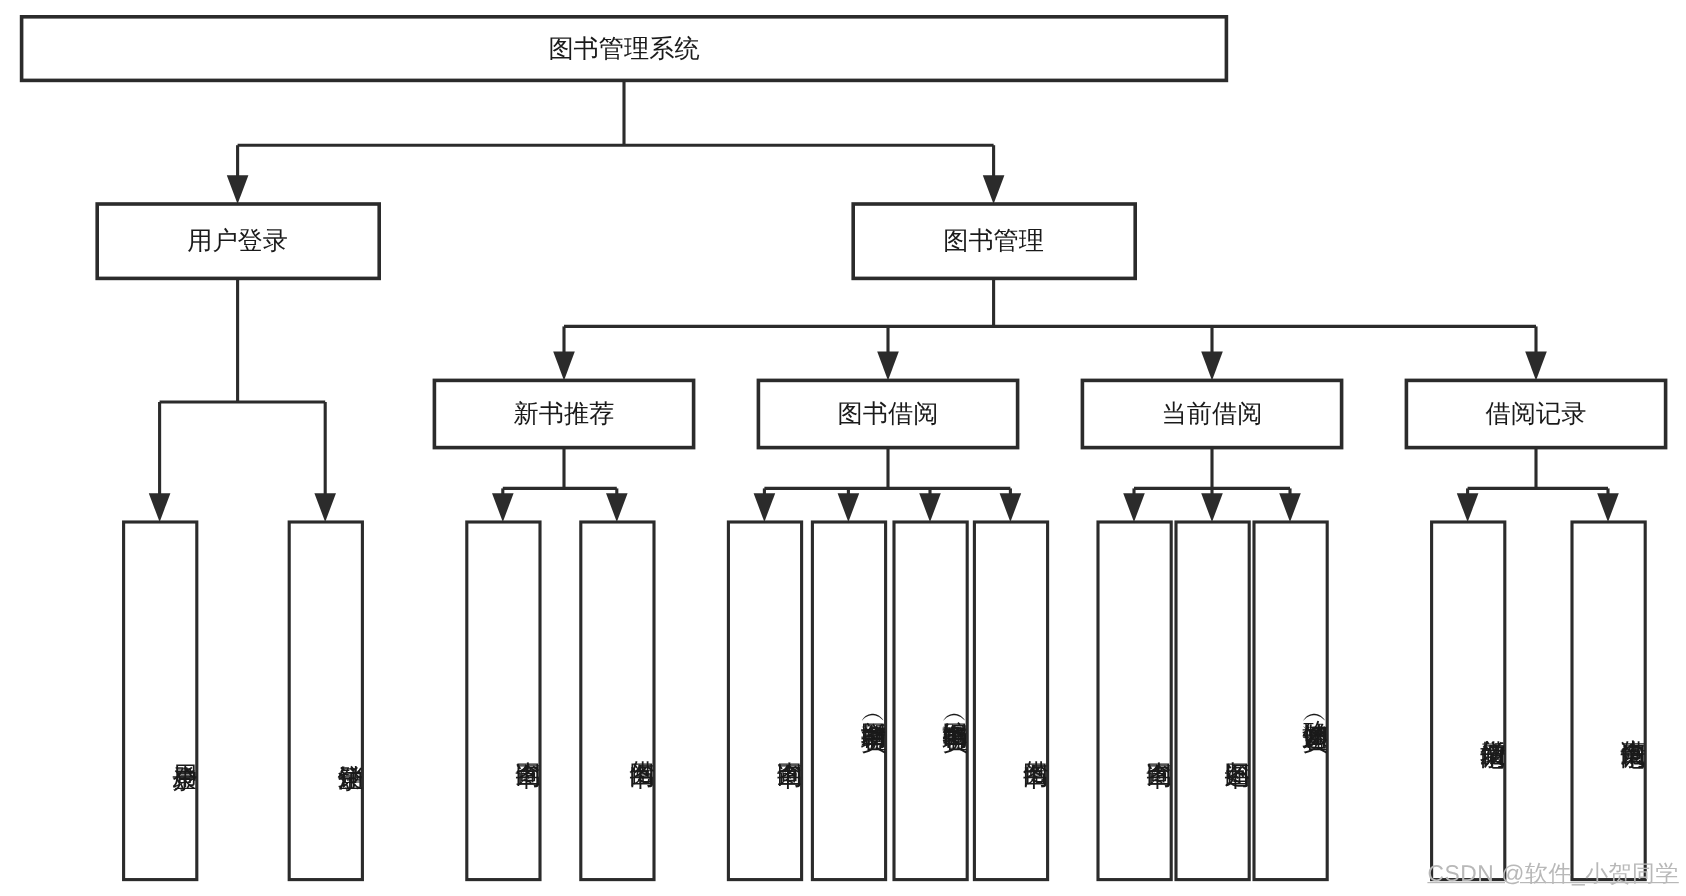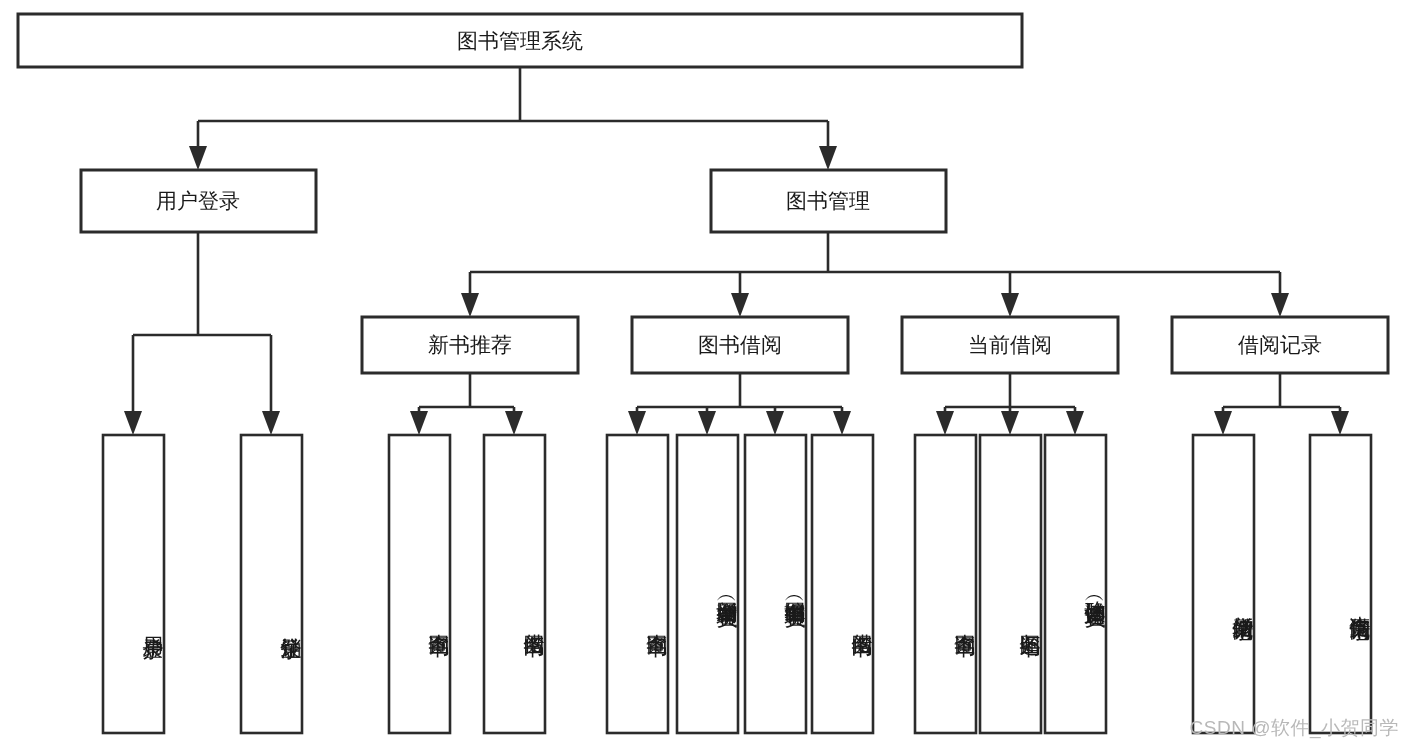--- a/index.html
+++ b/index.html
@@ -71,20 +71,21 @@
   }
   .watermark {
     position: absolute;
     right: 6px;
     bottom: 6px;
     font-family: "Liberation Sans", "DejaVu Sans", sans-serif;
     font-size: 19px;
     color: #b8b8b8;
     letter-spacing: 0.5px;
     white-space: nowrap;
+    text-decoration: underline;
   }
 </style>
 </head>
 <body>
 
 <div id="diagram-root">
 
   <svg id="tree-svg" viewBox="0 0 1405 747">
 
     <g>

